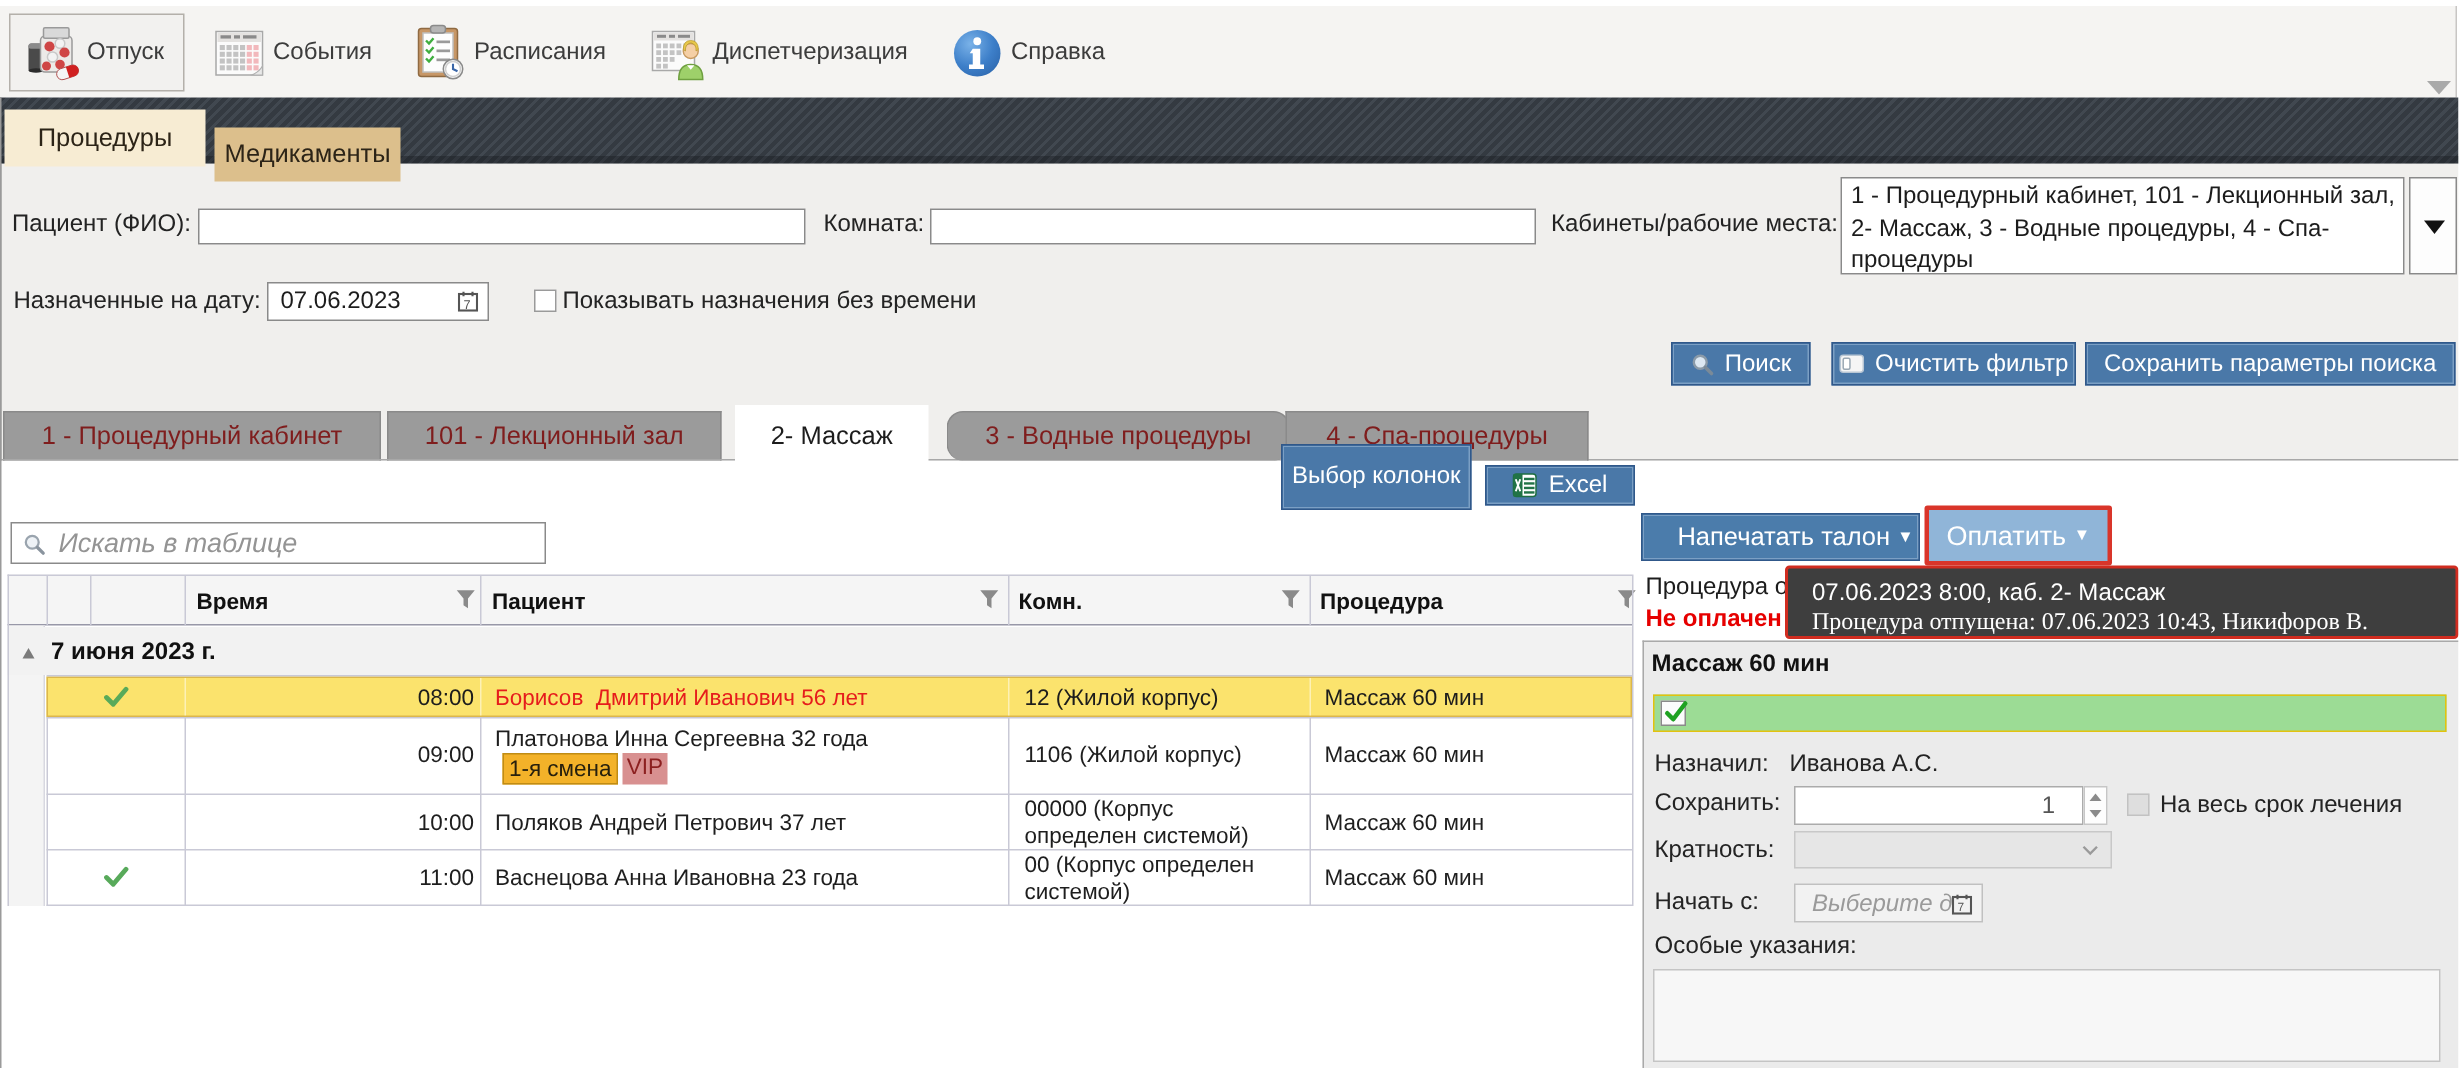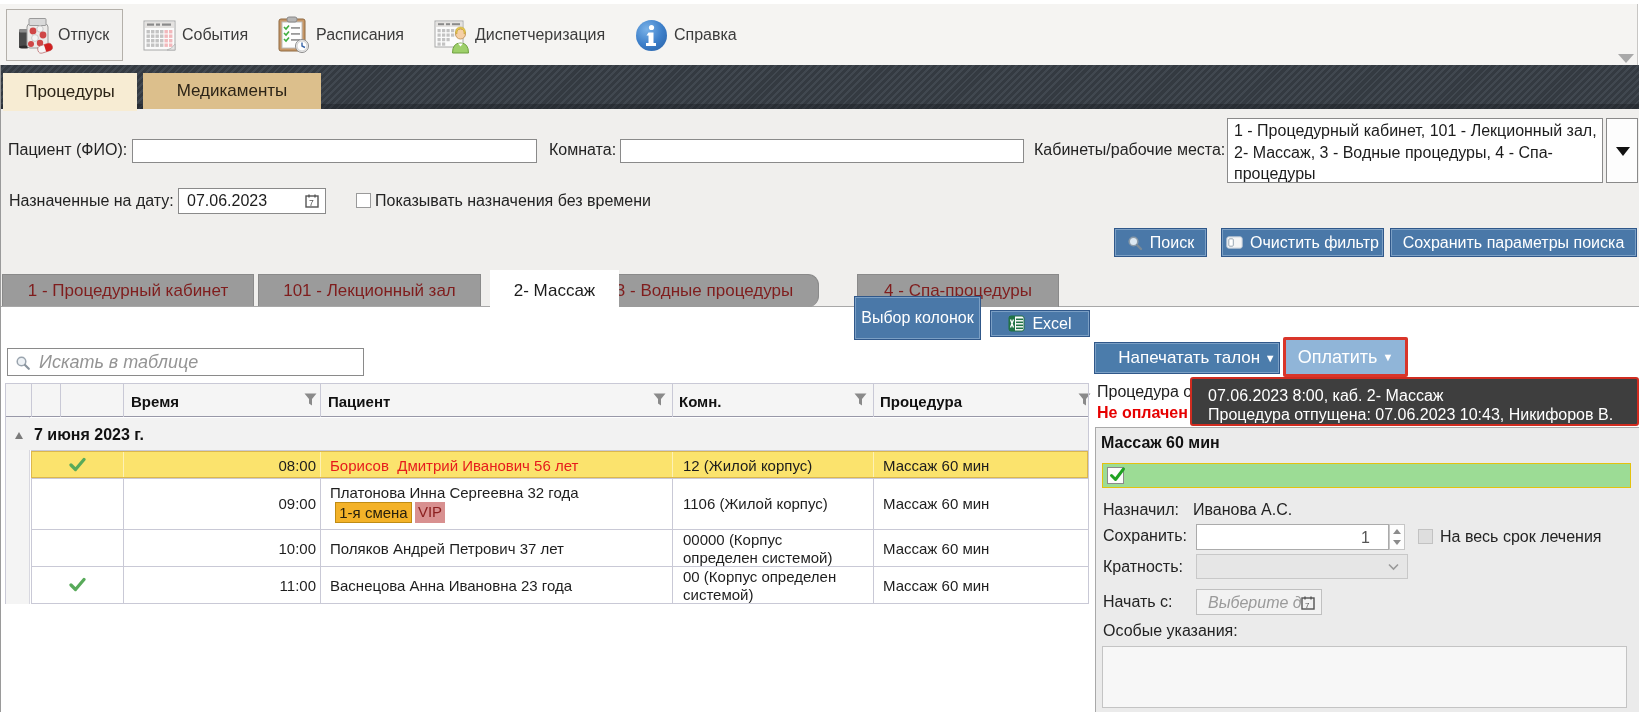--- a/index.html
+++ b/index.html
@@ -15,21 +15,21 @@
 .tbtn .lbl { font-size:16px; color:#3c3c3c; margin-left:4px; }
 #btn-otpusk { left:6px; width:117px; border:1px solid #b4b0aa; background:#f2f1ef; padding-left:11px; }
 #tb-chev { right:3px; bottom:2px; width:0; height:0; border-left:8px solid transparent; border-right:8px solid transparent; border-top:9px solid #a9a9a9; position:absolute; }
 
 
 #darkbar { left:0; top:65px; width:1639px; height:44px; z-index:2;
   background:repeating-linear-gradient(135deg, #343a41 0 3px, #414850 3px 5px); }
 #darkbar .bottomshade { position:absolute; left:0; bottom:0; width:100%; height:5px; background:rgba(20,22,26,.35); }
 .dtab { position:absolute; top:8px; font-size:17px; color:#2c2417; display:flex; align-items:center; justify-content:center; }
 #dtab1 { left:3px; top:8px; width:134px; height:38px; background:#f7ecd3; z-index:3; }
-#dtab2 { left:143px; top:8px; width:178px; height:36px; background:#dcbf8c; }
+#dtab2 { left:143px; top:20px; width:124px; height:36px; background:#dcbf8c; }
 
 
 #filter { left:0; top:109px; width:1639px; height:198px; background:#f0efed; border-left:1px solid #9a9a9a; }
 .flabel { position:absolute; font-size:16px; color:#232323; }
 .finput { position:absolute; background:#fff; border:1px solid #8a8a8a; }
 #kab-box { left:1226px; top:9px; width:376px; height:65px; background:#fff; border:1px solid #8a8a8a; font-size:16px; line-height:21.5px; padding:1px 0 0 6px; color:#1c1c1c; }
 #kab-arrow { left:1605px; top:9px; width:32px; height:65px; background:#fdfdfd; border:1px solid #8a8a8a; }
 #kab-arrow:before { content:""; position:absolute; left:9px; top:28px; border-left:7px solid transparent; border-right:7px solid transparent; border-top:9px solid #111; }
 .bluebtn { position:absolute; background:#4a78a8; border:1px solid #30588a; box-shadow:inset 0 0 0 1px #7b9fc4; color:#fff; font-size:16px; display:flex; align-items:center; justify-content:center; }
 
@@ -224,21 +224,21 @@
         <rect x="2.8" y="2.8" width="4.5" height="7.4" rx="1" fill="#fff" stroke="#9aa8b4"></rect>
       </svg>
     Очистить фильтр</div>
   <div class="bluebtn" style="left:1389px; top:119px; width:247px; height:29px;">Сохранить параметры поиска</div>
 </div>
 
 <div class="rtab" style="left:2px; top:274px; width:252px; height:33px;">1 - Процедурный кабинет</div>
 <div class="rtab" style="left:258px; top:274px; width:223px; height:33px;">101 - Лекционный зал</div>
 <div class="abs" id="tabline"></div>
 <div id="rtab-active" style="left:490px; top:270px; width:129px; height:42px;">2- Массаж</div>
-<div class="rtab" style="left:590px; top:274px; width:229px; height:33px;border-radius:11px;">3 - Водные процедуры</div>
+<div class="rtab" style="left:631px; top:274px; width:229px; height:33px;border-radius:11px;">3 - Водные процедуры</div>
 <div class="rtab" style="left:857px; top:274px; width:202px; height:33px;">4 - Спа-процедуры</div>
 
 <div class="bluebtn" style="left:854px; top:296px; width:127px; height:44px; font-size:16px;">Выбор колонок</div>
 <div class="bluebtn" style="left:990px; top:310px; width:100px; height:27px; font-size:16px;">
   <svg width="17" height="17" viewBox="0 0 17 17" style="margin-right:7px;">
       <rect x="1" y="1" width="15" height="15" rx="2" fill="#fff" stroke="#1e6e42"></rect>
       <rect x="1" y="1" width="6" height="15" fill="#217346"></rect>
       <path d="M2.5 4.5 l3 8 M5.5 4.5 l-3 8" stroke="#fff" stroke-width="1.3"></path>
       <g fill="#217346">
         <rect x="8" y="3.5" width="7" height="1.6"></rect>
@@ -342,21 +342,21 @@
 
   <div class="bluebtn" style="left:1094px; top:342px; width:186px; height:32px; background:#4b7cab; font-size:17px;padding-left:20px;">Напечатать талон&nbsp; <span style="font-size:11px;">▼</span></div>
   <div class="abs" style="left:1283px; top:337px; width:125px; height:40px; background:#d9352a; border-radius:2px;"></div>
   <div class="bluebtn" style="left:1286px; top:340px; width:119px; height:34px; background:#90b5d8; border:none; box-shadow:none; font-size:18px;">Оплатить&nbsp; <span style="font-size:11px;">▼</span></div>
 
   <div class="abs" style="left:1097px; top:383px; font-size:16px; color:#1c1c1c; white-space:nowrap;">Процедура о</div>
   <div class="abs" style="left:1097px; top:404px; font-size:16px; font-weight:bold; color:#e60000; white-space:nowrap;">Не оплачен</div>
 
   <div class="abs" style="left:1190px; top:377px; width:449px; height:49px; background:#3e3e3e; border:2px solid #d02c20; border-radius:3px; z-index:6;">
     <div style="position:absolute; left:16px; top:8px; font-size:16px; color:#fff; white-space:nowrap;">07.06.2023 8:00, каб. 2- Массаж</div>
-    <div style="position:absolute; left:16px; top:27px; font-size:16px; color:#fff; white-space:nowrap;">Процедура отпущена: 07.06.2023 10:43, Никифоров В.</div>
+    <div style="position:absolute; left:16px; top:27px; font-size:16px; color:#fff; white-space:nowrap;font-family:Liberation Serif, serif;">Процедура отпущена: 07.06.2023 10:43, Никифоров В.</div>
   </div>
 
   <div class="abs" style="left:1101px; top:434px; font-size:16px; font-weight:bold; color:#111;">Массаж 60 мин</div>
 
   <div class="abs" style="left:1102px; top:463px; width:529px; height:25px; background:#9cdc95; border:1px solid #e3c20e;">
     <div style="position:absolute; left:4px; top:3px; width:17px; height:17px; background:#fcfcfc; border:1px solid #8a8a8a;">
       <svg style="position:absolute; left:1px; top:-2px; width:17px; height:17px;" viewBox="0 0 17 17">
           <path d="M2.5 9.5 L6.5 13.5 L14.5 3" fill="none" stroke="#1fa222" stroke-width="3" stroke-linecap="round" stroke-linejoin="round"></path>
         </svg>
     </div>

